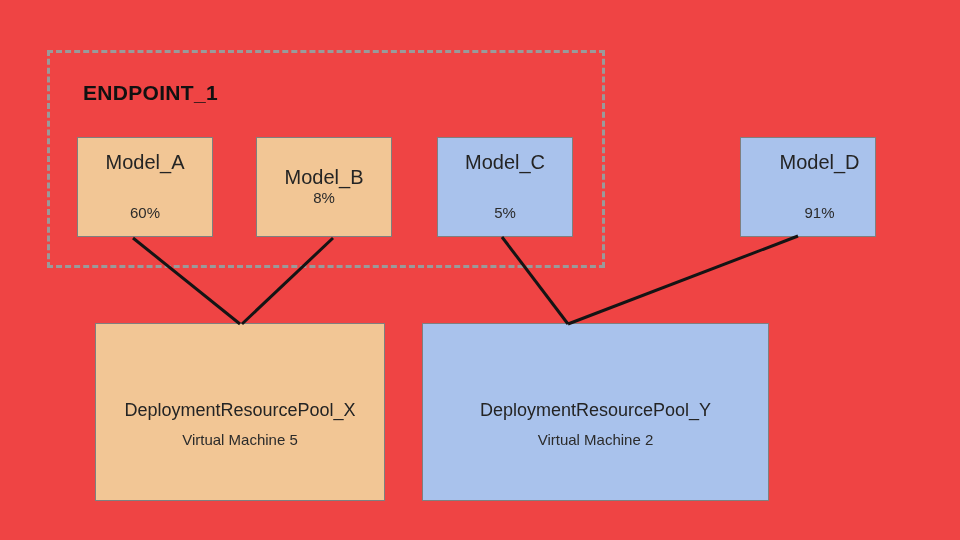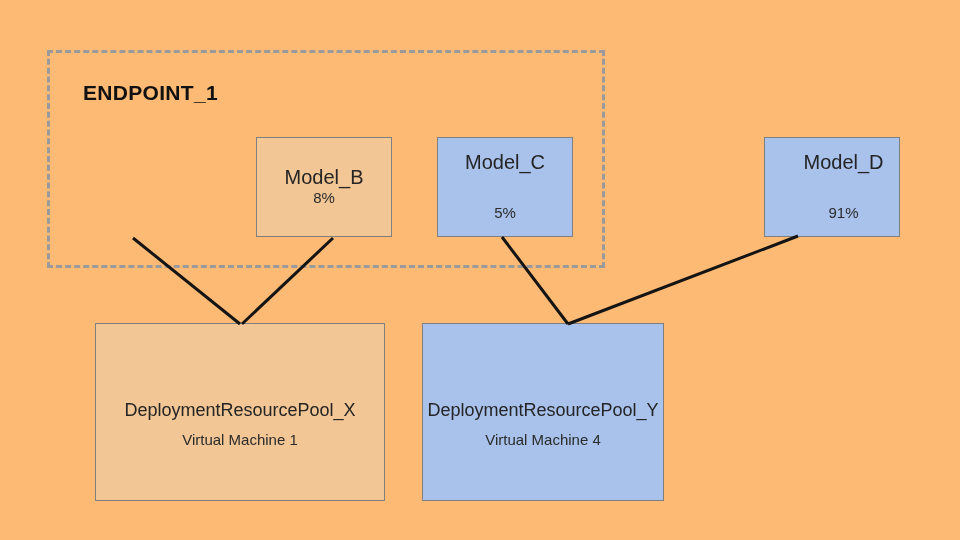--- a/index.html
+++ b/index.html
@@ -5,21 +5,21 @@
   * { margin: 0; padding: 0; box-sizing: border-box; }
   html, body { background: #ffffff; }
   body {
     font-family: "Liberation Sans", "DejaVu Sans", sans-serif;
     color: #1b1b1b;
   }
   .canvas {
     position: relative;
     width: 960px;
     height: 540px;
-    background: #fdba74;
+    background: #ef4444;
     overflow: hidden;
   }
   .endpoint-box {
     position: absolute;
     border: 3px dashed #9a9a9a;
     background: transparent;
   }
   .endpoint-1 { left: 47px; top: 50px; width: 558px; height: 218px; }
   .endpoint-2 { left: 659px; top: 50px; width: 261px; height: 218px; }
   .endpoint-label {
@@ -42,36 +42,36 @@
     justify-content: space-between;
     padding: 13px 4px 15px 4px;
   }
   .model-box .model-name { font-size: 20px; color: #242424; }
   .model-box .model-traffic { font-size: 15px; color: #2b2b2b; }
   .fill-orange { background: #f2c695; }
   .fill-blue   { background: #a9c2ec; }
   .model-a { left: 77px;  top: 137px; }
   .model-b { left: 256px; top: 137px; justify-content: center; }
   .model-c { left: 437px; top: 137px; }
-  .model-d { left: 764px; top: 137px; padding-left: 27px; }
+  .model-d { left: 740px; top: 137px; padding-left: 27px; }
   .pool-box {
     position: absolute;
     top: 323px;
     width: 290px;
     height: 178px;
     border: 1.5px solid #7f7f7f;
     display: flex;
     flex-direction: column;
     align-items: center;
     justify-content: center;
     gap: 10px;
     padding-top: 24px;
   }
   .pool-x { left: 95px; }
-  .pool-y { left: 422px; width: 242px; }
+  .pool-y { left: 422px; width: 347px; }
   .pool-name { font-size: 18px; color: #242424; }
   .pool-vm   { font-size: 15px; color: #2b2b2b; }
   .connector-layer {
     position: absolute;
     left: 0; top: 0;
     width: 960px; height: 540px;
     pointer-events: none;
   }
   .connector-layer path {
     stroke: #141414;
@@ -82,44 +82,48 @@
 </head>
 <body>
 
 <div class="canvas">
 
   <div class="endpoint-box endpoint-1">
     <div class="endpoint-label">ENDPOINT_1</div>
   </div>
 
 
+  <div class="model-box fill-orange model-a">
+    <div class="model-name">Model_A</div>
+    <div class="model-traffic">60%</div>
+  </div>
 
   <div class="model-box fill-orange model-b">
     <div class="model-name">Model_B</div>
     <div class="model-traffic">8%</div>
   </div>
 
   <div class="model-box fill-blue model-c">
     <div class="model-name">Model_C</div>
     <div class="model-traffic">5%</div>
   </div>
 
   <div class="model-box fill-blue model-d">
     <div class="model-name">Model_D</div>
     <div class="model-traffic">91%</div>
   </div>
 
   <div class="pool-box fill-orange pool-x">
     <div class="pool-name">DeploymentResourcePool_X</div>
-    <div class="pool-vm">Virtual Machine 1</div>
+    <div class="pool-vm">Virtual Machine 5</div>
   </div>
 
   <div class="pool-box fill-blue pool-y">
     <div class="pool-name">DeploymentResourcePool_Y</div>
-    <div class="pool-vm">Virtual Machine 4</div>
+    <div class="pool-vm">Virtual Machine 2</div>
   </div>
 
   <svg class="connector-layer" viewBox="0 0 960 540" aria-hidden="true">
     <path d="M133,238 L240,324"></path>
     <path d="M333,238 L242,324"></path>
     <path d="M502,237 L568,324"></path>
     <path d="M798,236 L568,324"></path>
   </svg>
 
 </div>

